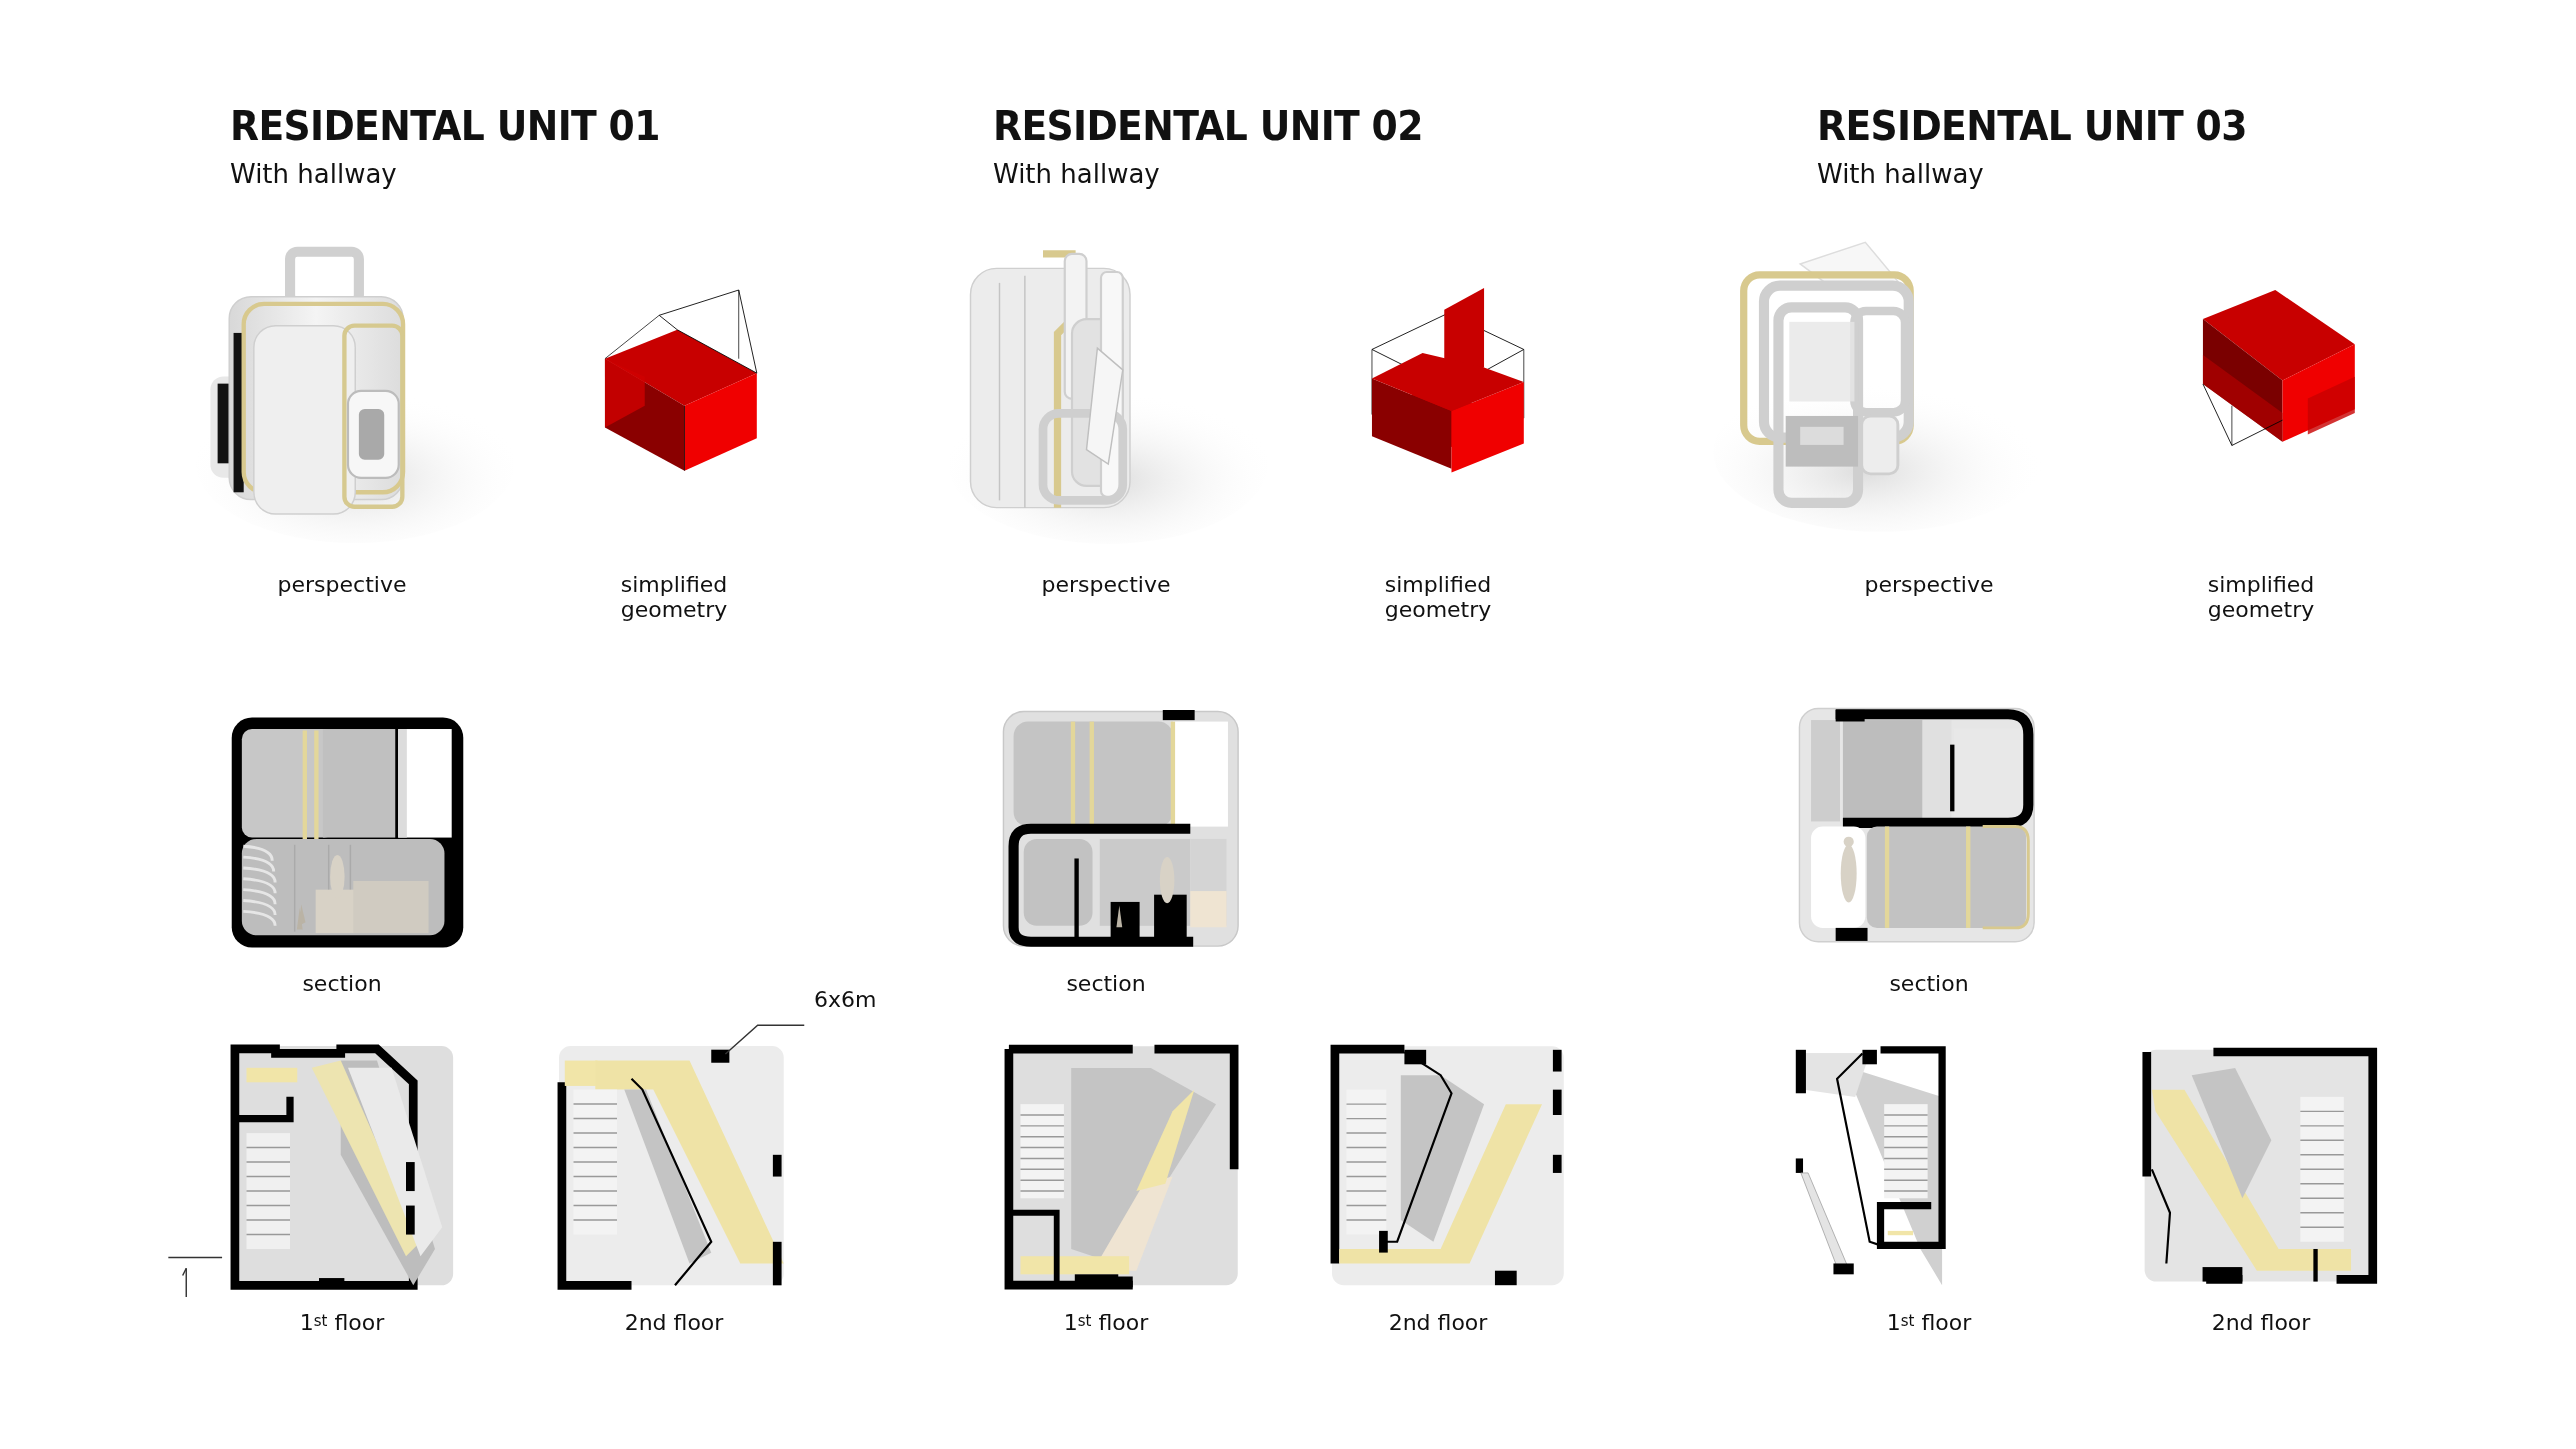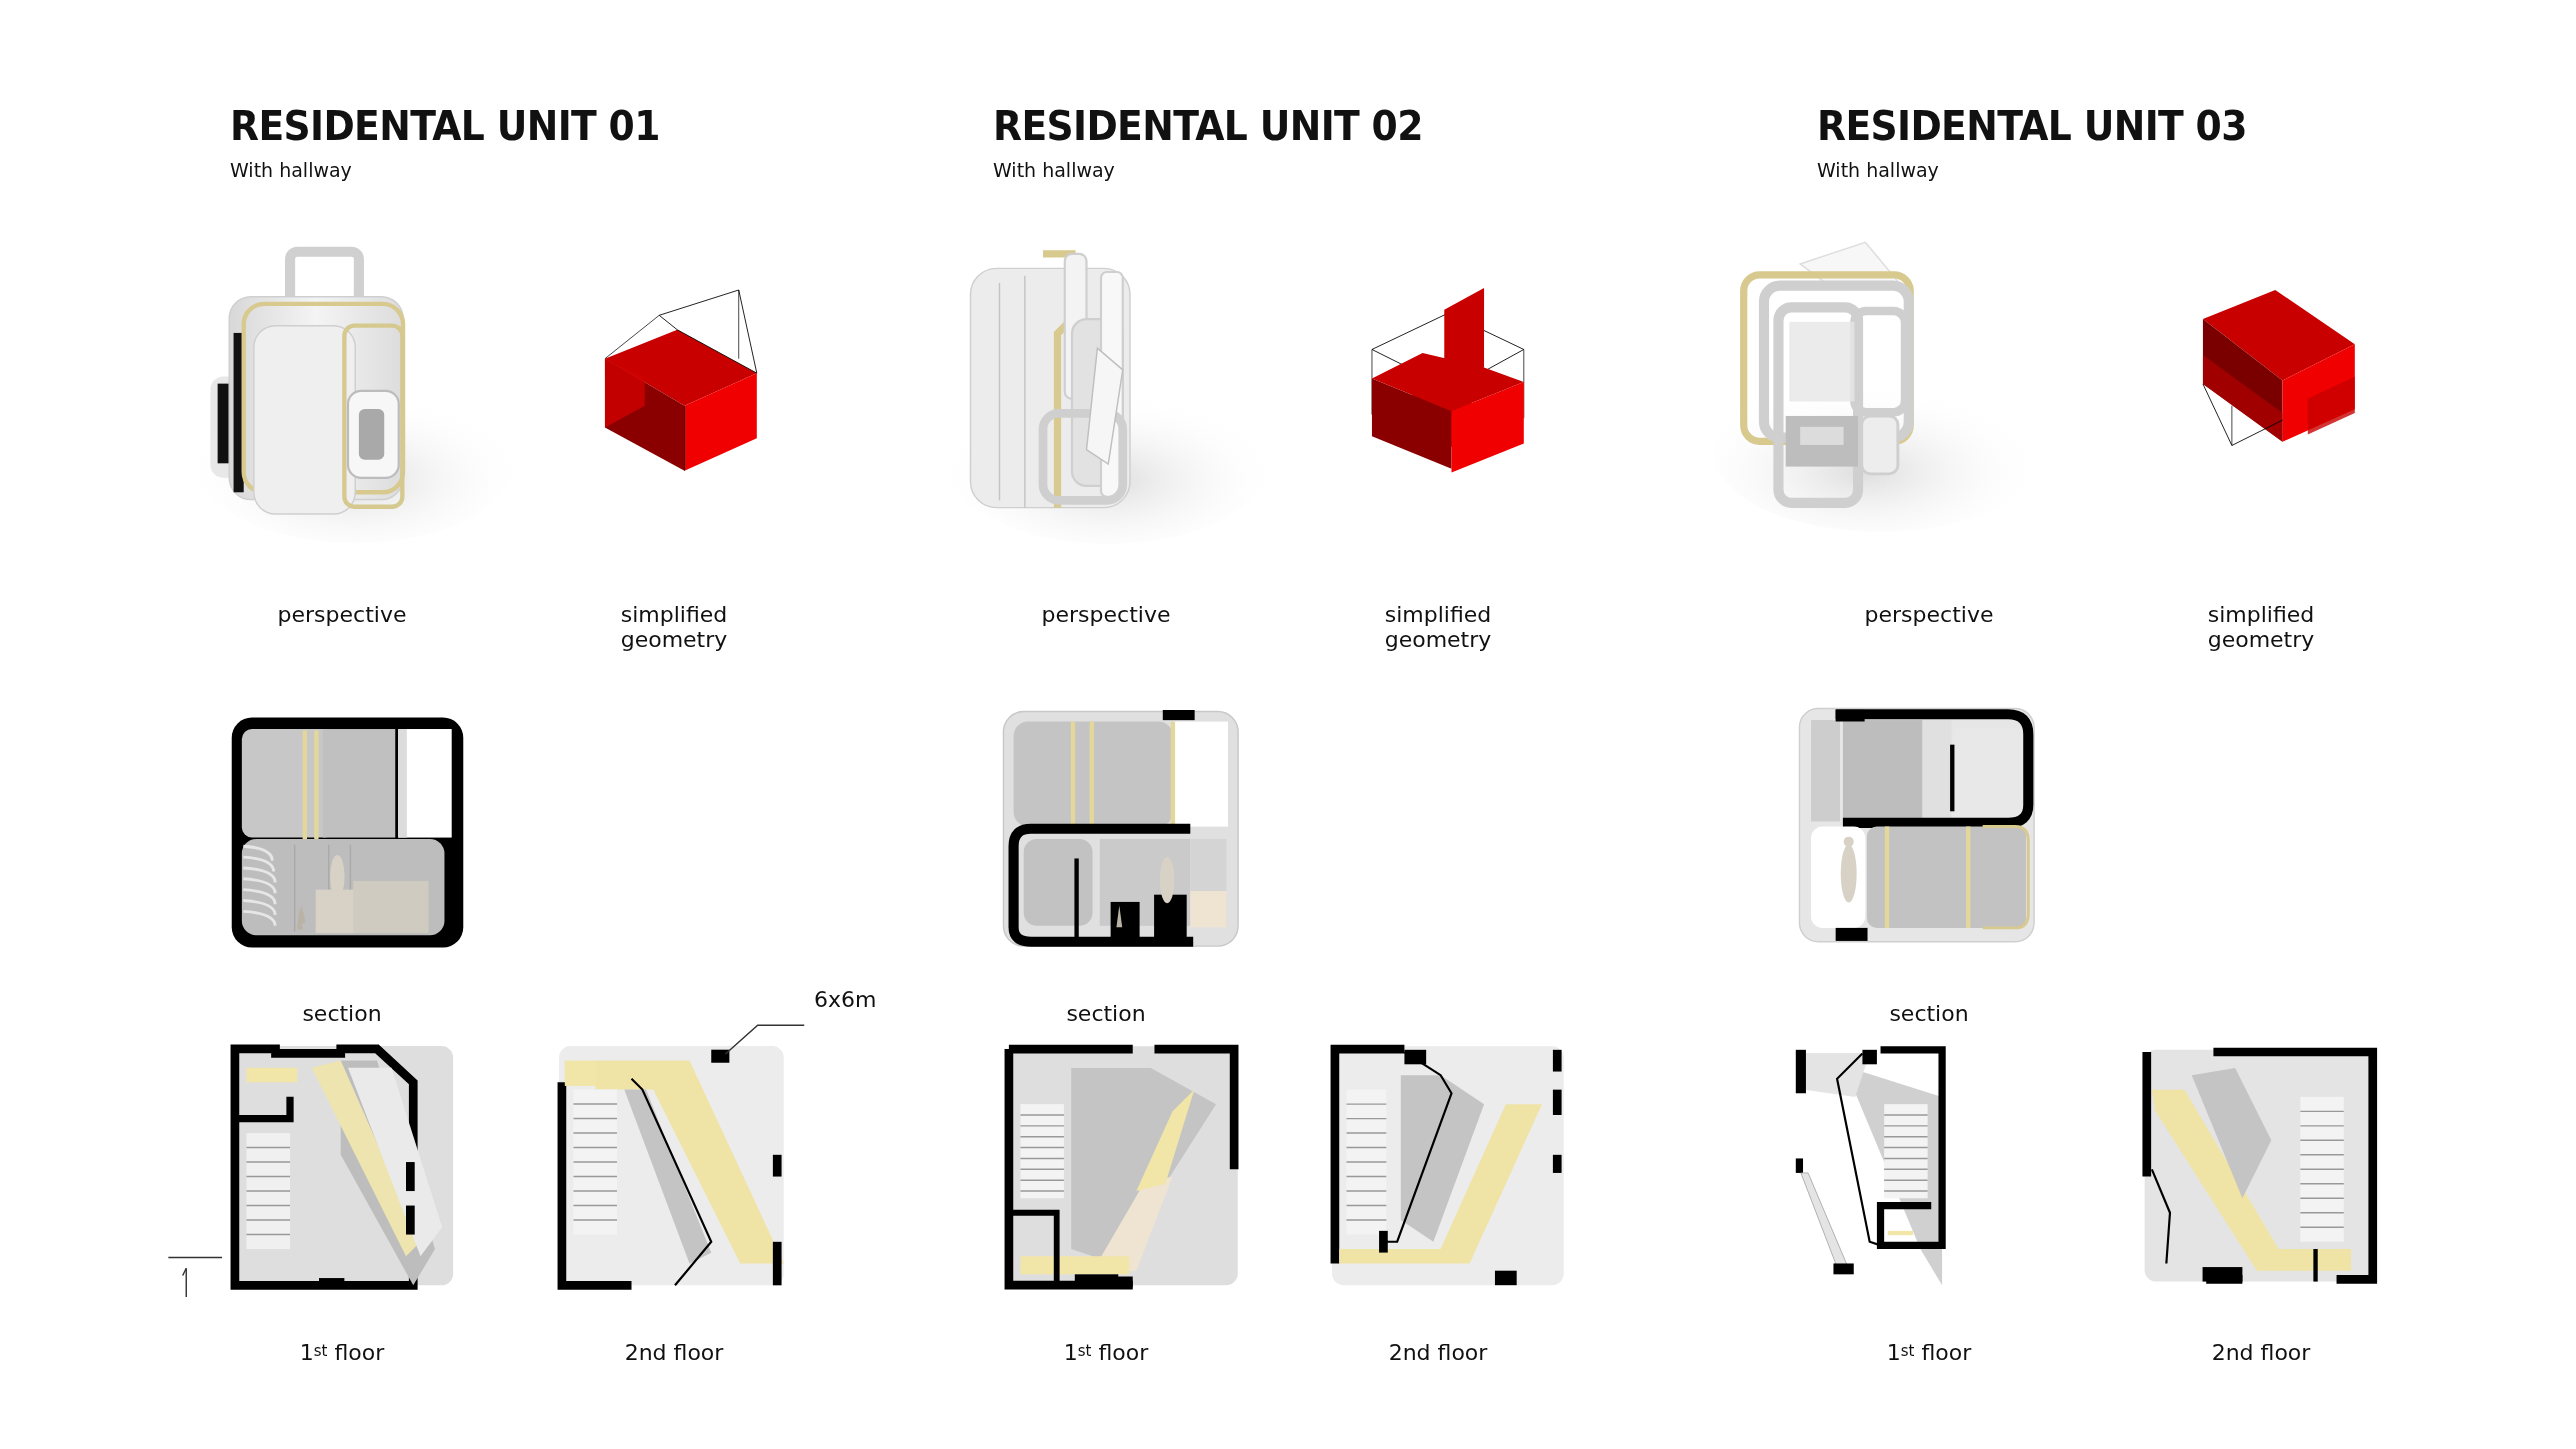--- a/index.html
+++ b/index.html
@@ -1,23 +1,23 @@
 <!DOCTYPE html>
 <html style="font-size:11.6px"><head>
 <meta charset="utf-8">
 <style>
   html, body { margin:0; padding:0; background:#ffffff; }
   body { width:2576px; height:1449px; position:relative; overflow:hidden;
          font-family:"Liberation Sans", sans-serif; color:#111; }
   .abs { position:absolute; }
   .title { font-family:"DejaVu Sans", sans-serif; font-weight:bold; font-size:41px;
            letter-spacing:-0.7px; line-height:1; white-space:nowrap; transform:scaleX(0.92); transform-origin:left; }
-  .subtitle { font-family:"DejaVu Sans", sans-serif; font-size:19px; line-height:1; white-space:nowrap; }
+  .subtitle { font-family:"DejaVu Sans", sans-serif; font-size:26px; line-height:1; white-space:nowrap; }
   .caption { font-family:"DejaVu Sans", sans-serif; font-size:22px; line-height:25px;
-             text-align:center; white-space:nowrap; transform:translateX(-50%);margin-top:30px; }
+             text-align:center; white-space:nowrap; transform:translateX(-50%); }
   .caption sup { font-size:15px; vertical-align:top; position:relative; top:-1.4px; }
   .render { position:absolute; }
   svg { display:block; overflow:visible; }
 </style>
 </head>
 <body>
 
 <div>
   <div class="abs title" style="left:230px; top:106px;">RESIDENTAL UNIT 01</div>
   <div class="abs subtitle" style="left:230px; top:161px;">With hallway</div>

